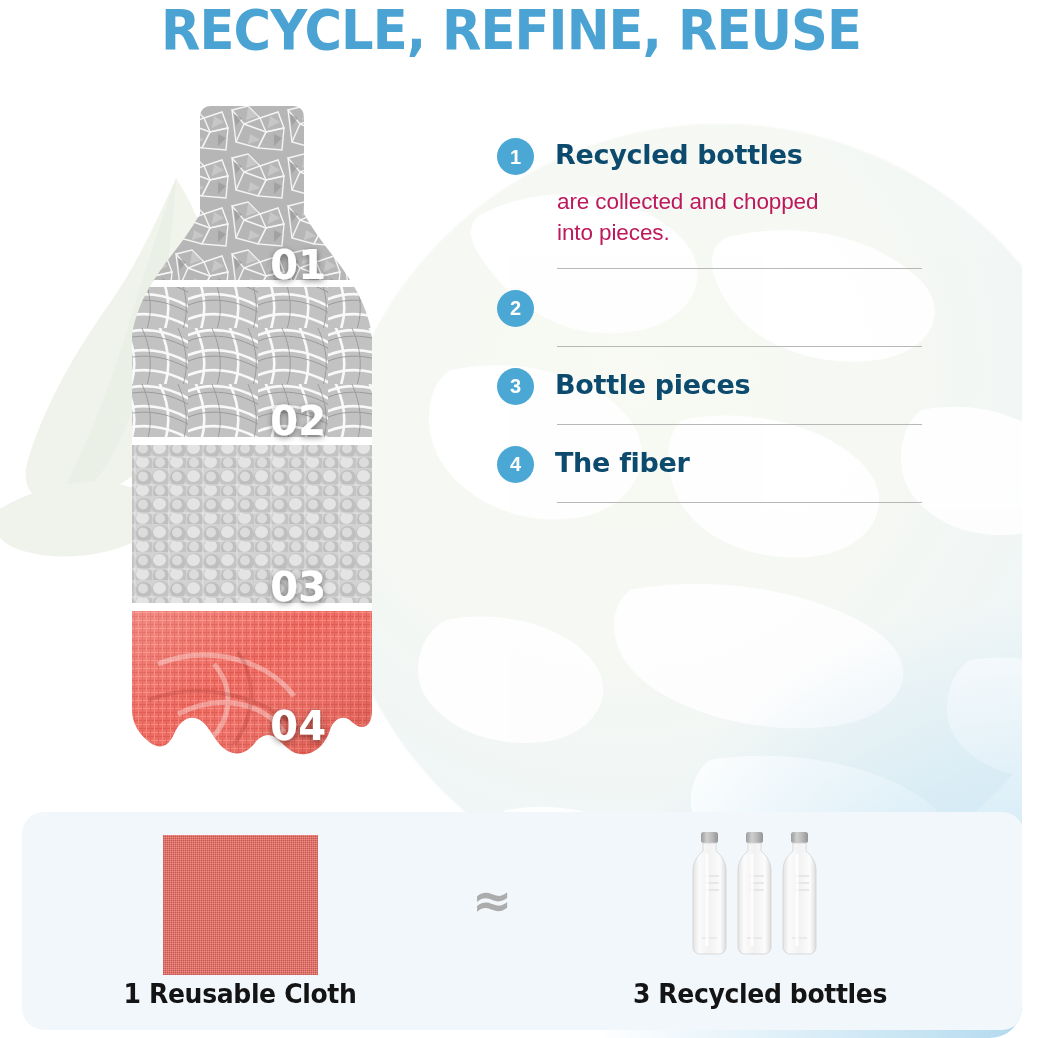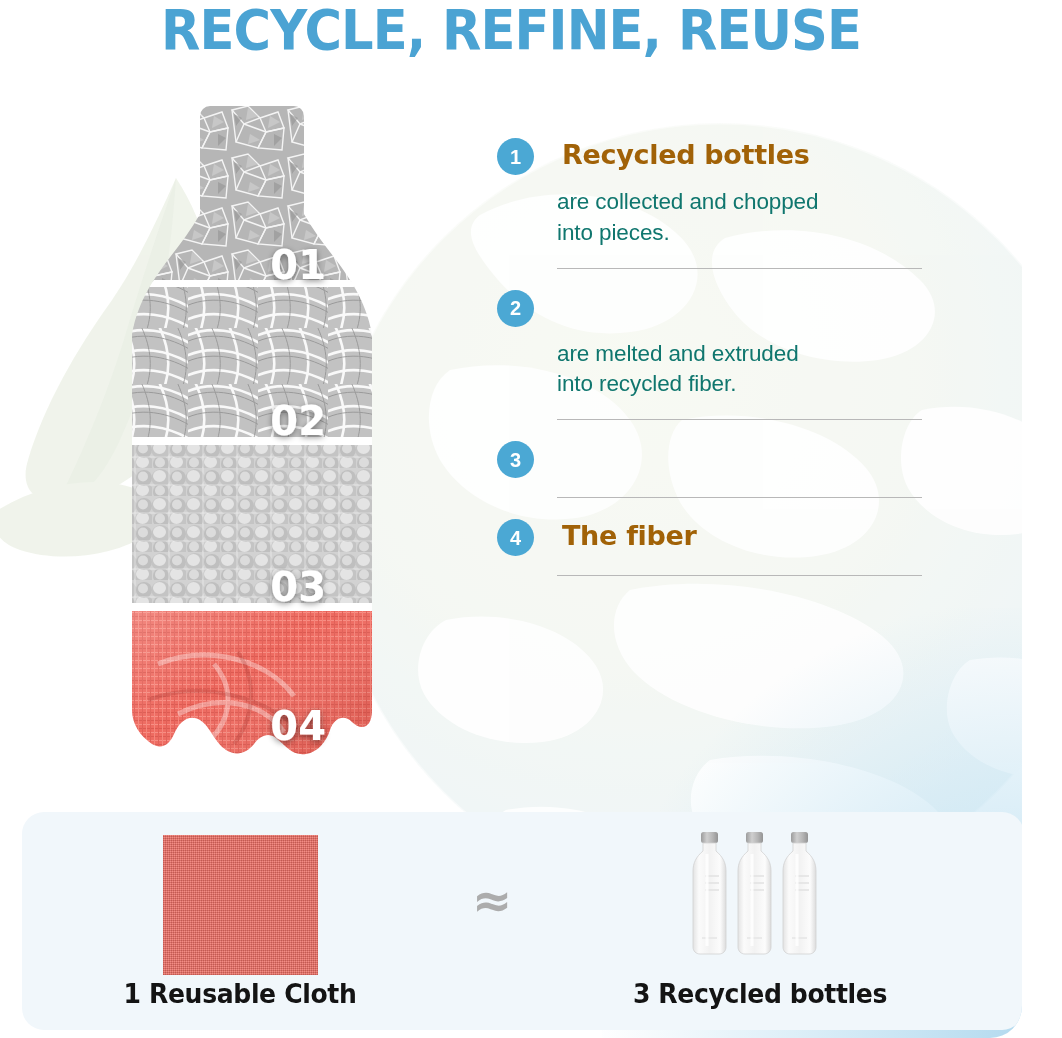--- a/index.html
+++ b/index.html
@@ -76,34 +76,34 @@
     background:#4BA8D4;
     color:#ffffff;
     font-size:20px;
     font-weight:bold;
     display:flex; align-items:center; justify-content:center;
     line-height:1;
     margin-top:-2px;
     font-family:"Liberation Sans", sans-serif;
   }
   .step-title {
-    margin-left:28px;
+    margin-left:21px;
     font-family:"DejaVu Sans", sans-serif;
     font-weight:bold;
     font-size:27px;
-    color:#a16207;
+    color:#0c4a6e;
     line-height:1.1;
     letter-spacing:-.3px;
     white-space:nowrap;
   }
   .step-body {
     margin-left:60px;
     margin-top:12px;
     font-size:22.5px;
-    color:#0f766e;
+    color:#be185d;
     line-height:1.37;
     letter-spacing:-.1px;
     white-space:pre-line;
   }
   .divider {
     margin-left:60px;
     margin-top:19px;
     height:1px;
     background:#b8b8b8;
   }
@@ -345,28 +345,27 @@
       </div>
       <div class="step-body">are collected and chopped
 into pieces.</div>
       <div class="divider"></div>
     </div>
 
     <div class="step s2">
       <div class="step-head">
         <div class="badge">2</div>
       </div>
-      <div class="step-body">are melted and extruded
-into recycled fiber.</div>
       <div class="divider"></div>
     </div>
 
     <div class="step s3">
       <div class="step-head">
         <div class="badge">3</div>
+        <div class="step-title">Bottle pieces</div>
       </div>
       <div class="divider"></div>
     </div>
 
     <div class="step s4">
       <div class="step-head">
         <div class="badge">4</div>
         <div class="step-title">The fiber</div>
       </div>
       <div class="divider"></div>

